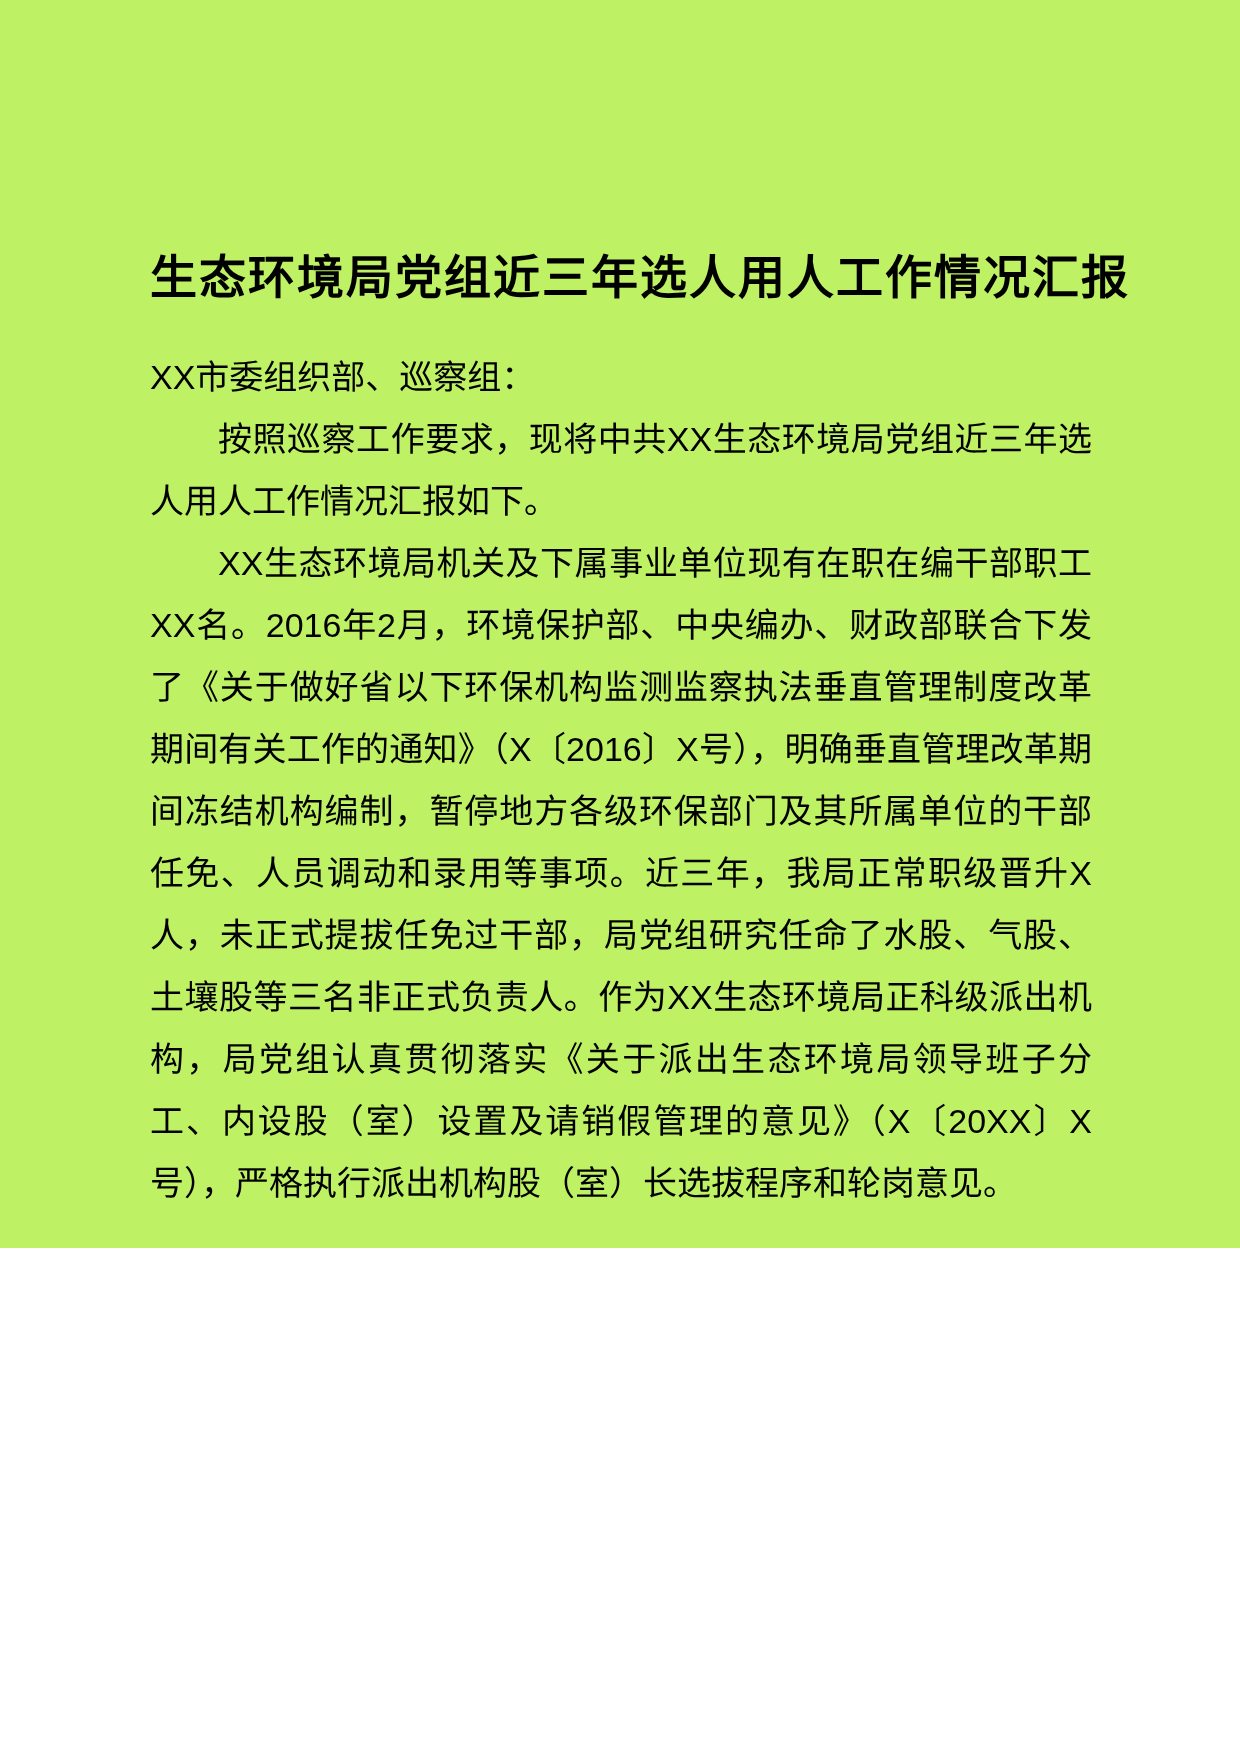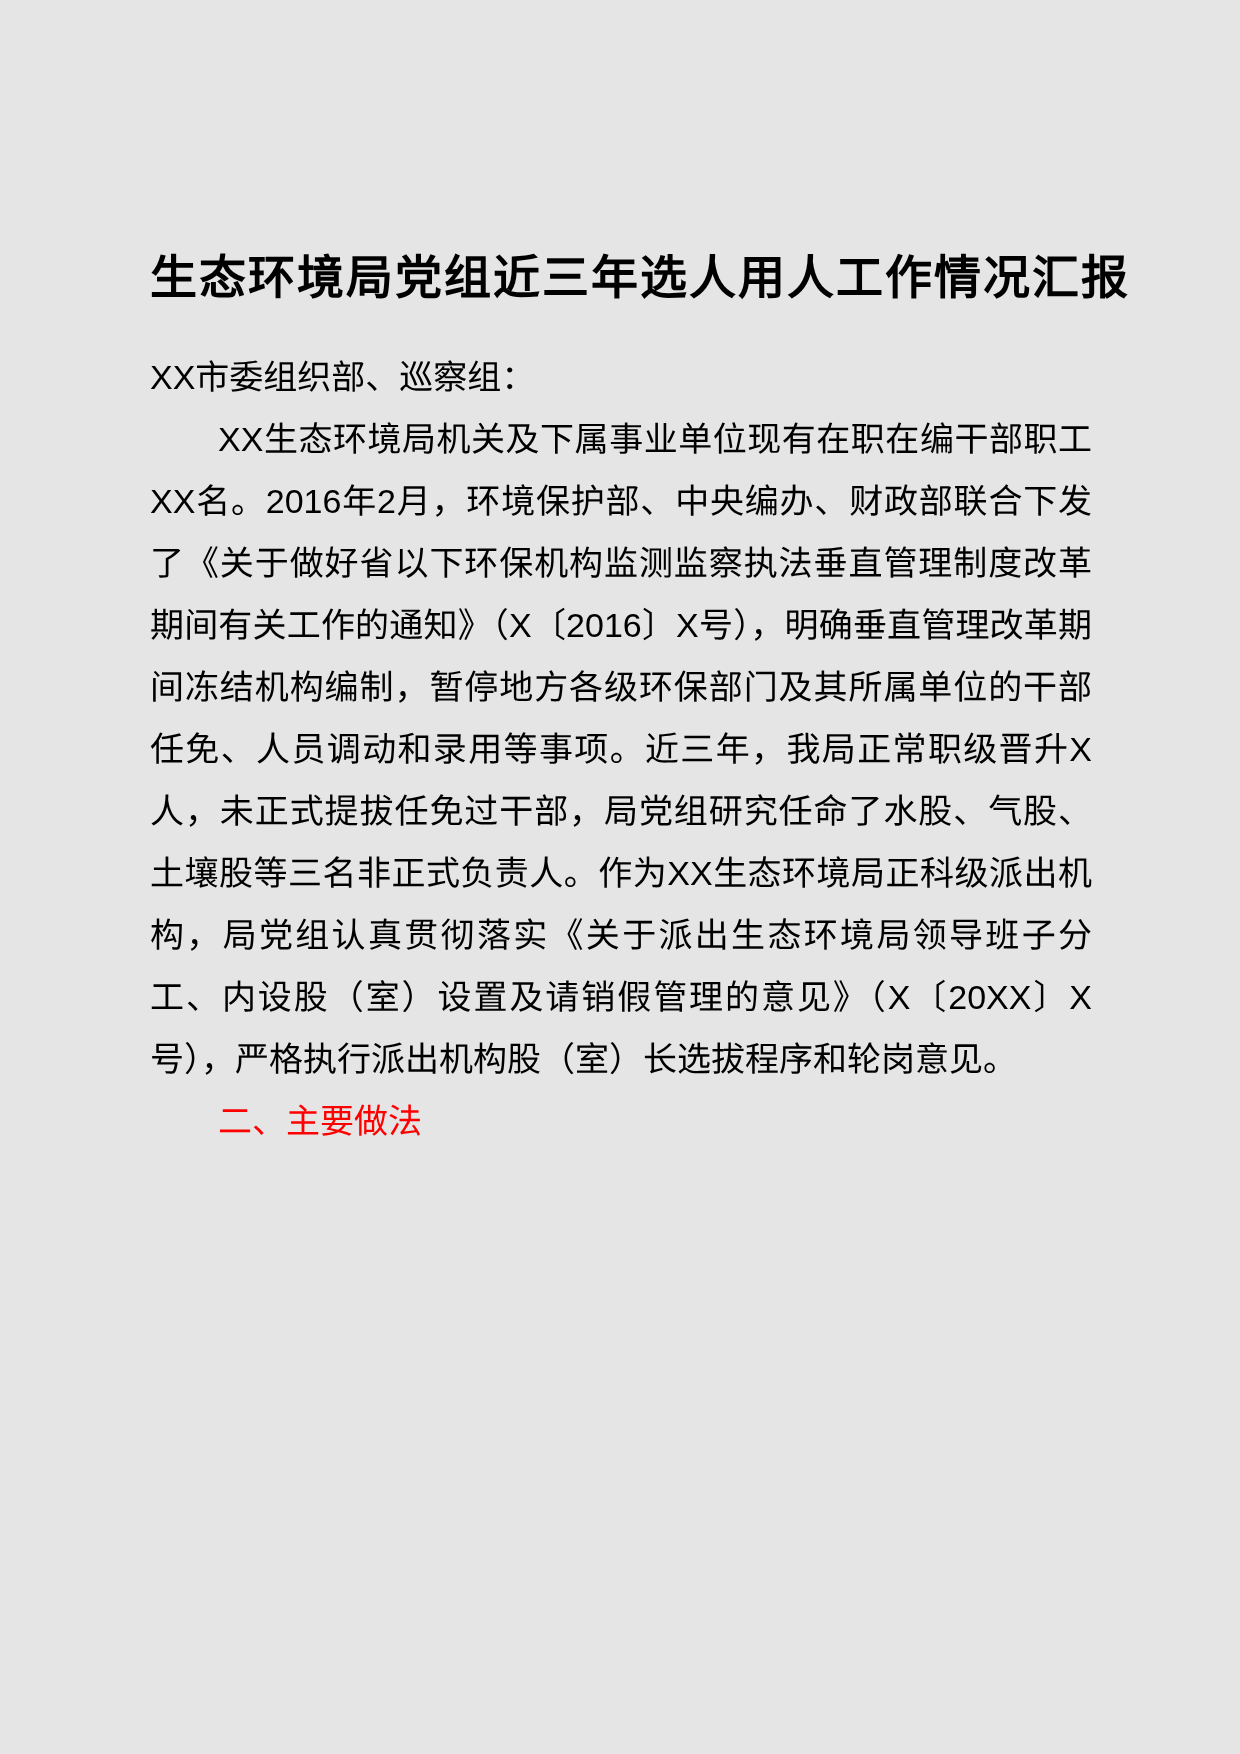--- a/index.html
+++ b/index.html
@@ -11,23 +11,23 @@
     width: 1240px;
     height: 1754px;
     position: relative;
     overflow: hidden;
     font-family: "Liberation Sans", "DejaVu Sans", sans-serif;
     color: #000000;
   }
   .page {
     box-sizing: border-box;
     width: 1240px;
-    height: 1754px;
+    height: 1248px;
     padding: 246px 148px 0 150px;
-    background: #e5e5e5;
+    background: #bef264;
   }
   .doc-title {
     margin: 0 0 36px 0;
     font-size: 47px;
     font-weight: 700;
     line-height: 64px;
     text-align: center;
     letter-spacing: 2px;
     white-space: nowrap;
   }
@@ -50,19 +50,19 @@
   }
 </style>
 </head>
 <body>
 
 <div class="page">
   <h1 class="doc-title">生态环境局党组近三年选人用人工作情况汇报</h1>
 
   <p class="para">XX市委组织部、巡察组：</p>
 
+  <p class="para indent">按照巡察工作要求，现将中共XX生态环境局党组近三年选人用人工作情况汇报如下。</p>
 
 
   <p class="para indent">XX生态环境局机关及下属事业单位现有在职在编干部职工XX名。2016年2月，环境保护部、中央编办、财政部联合下发了《关于做好省以下环保机构监测监察执法垂直管理制度改革期间有关工作的通知》（X〔2016〕X号），明确垂直管理改革期间冻结机构编制，暂停地方各级环保部门及其所属单位的干部任免、人员调动和录用等事项。近三年，我局正常职级晋升X人，未正式提拔任免过干部，局党组研究任命了水股、气股、土壤股等三名非正式负责人。作为XX生态环境局正科级派出机构，局党组认真贯彻落实《关于派出生态环境局领导班子分工、内设股（室）设置及请销假管理的意见》（X〔20XX〕X号），严格执行派出机构股（室）长选拔程序和轮岗意见。</p>
 
-  <p class="para indent heading">二、主要做法</p>
 
 </div>
 
 </body></html>

